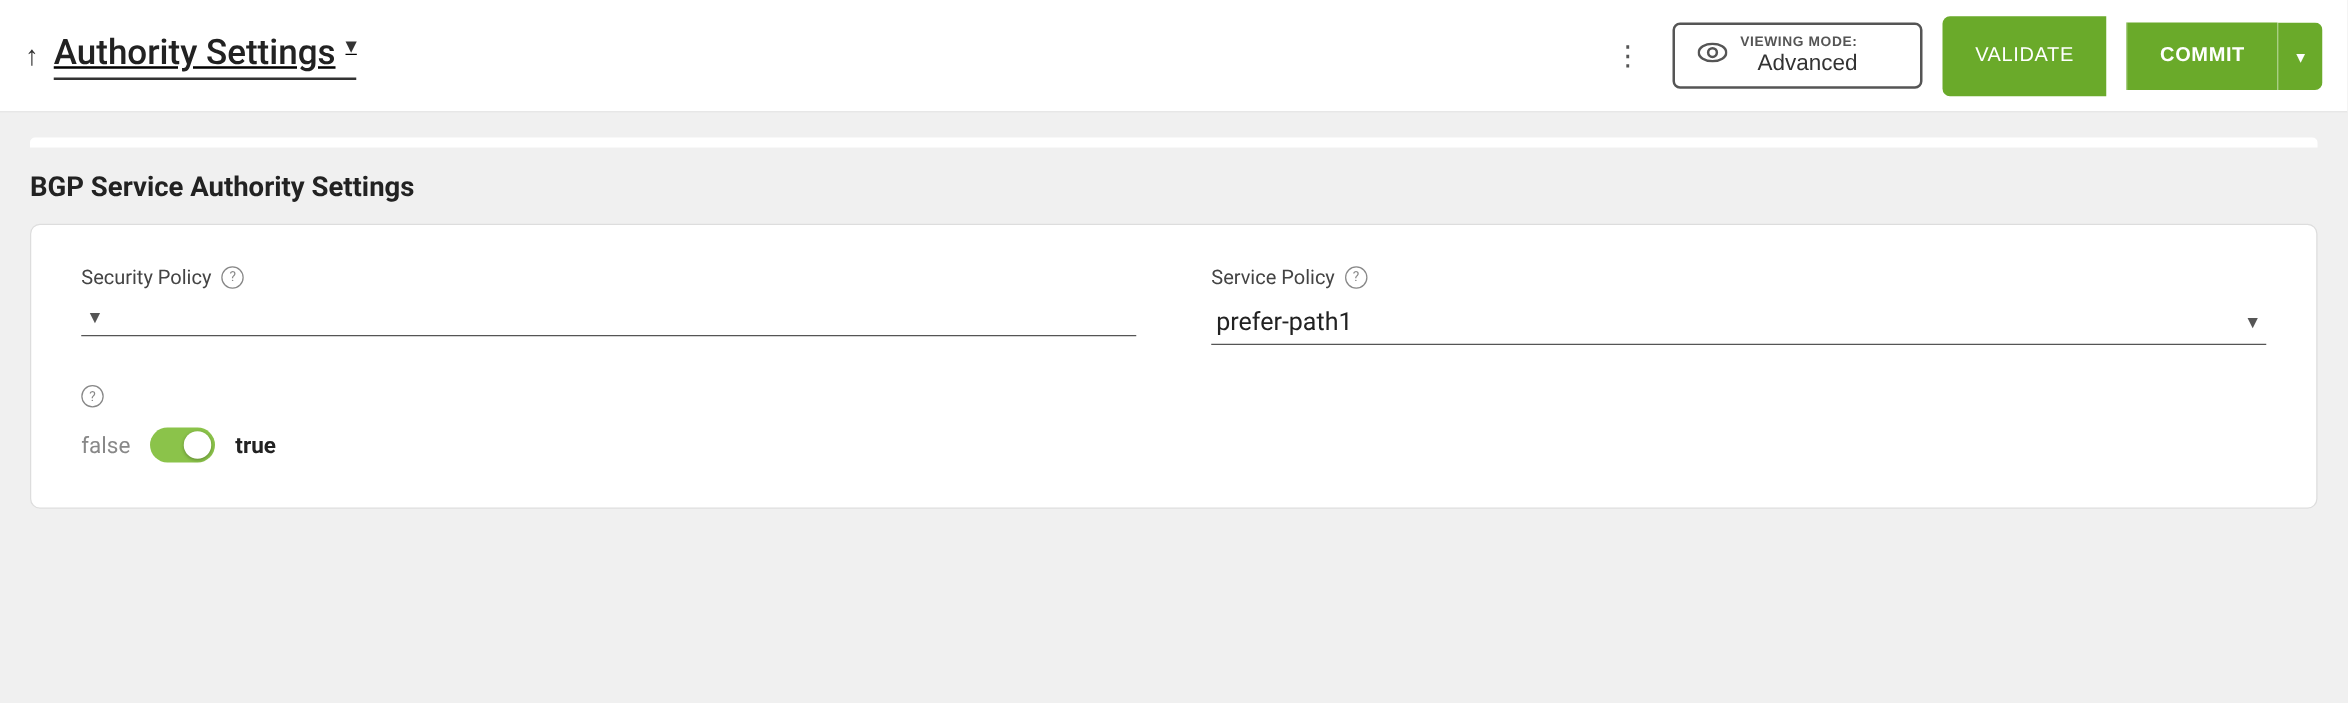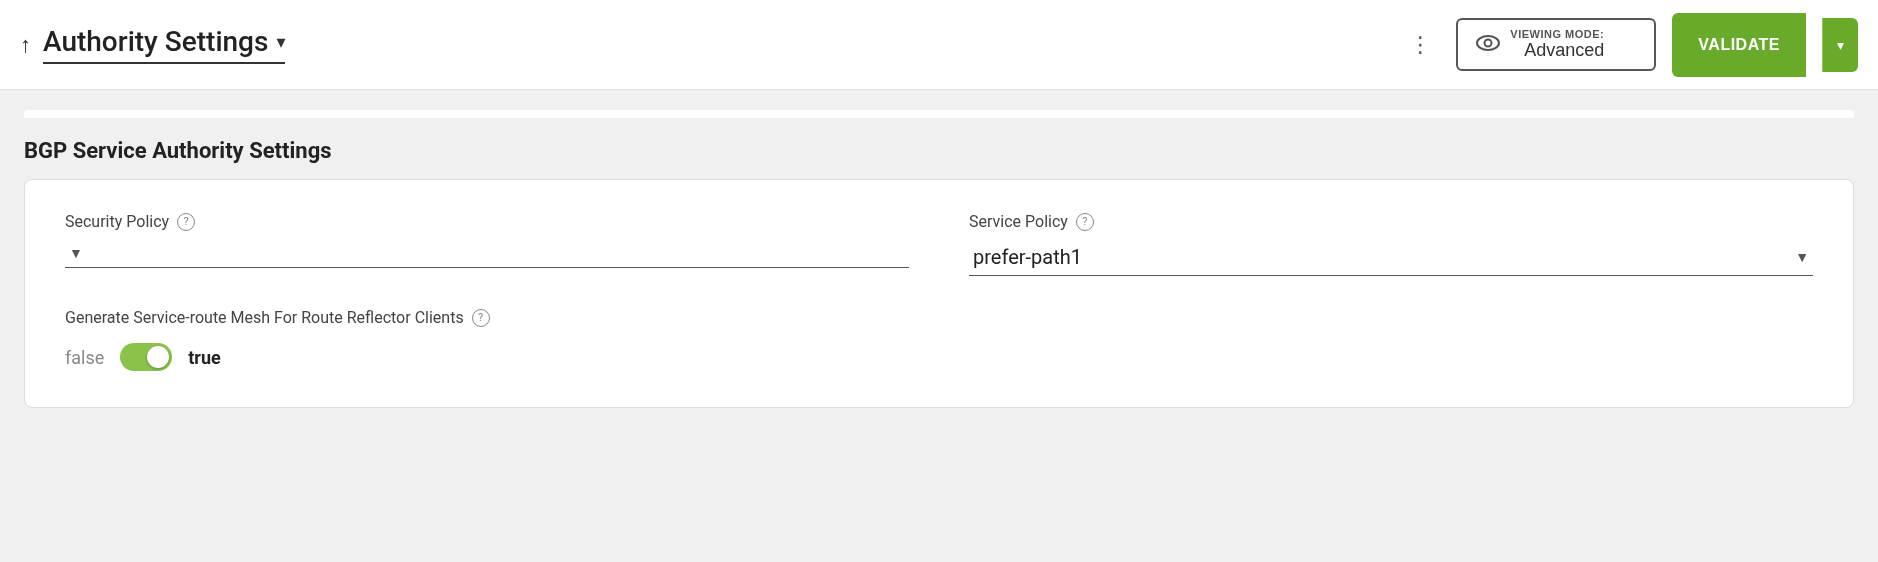--- a/index.html
+++ b/index.html
@@ -33,22 +33,22 @@
       cursor: pointer;
     }
 
     .title-block {
       display: flex;
       flex-direction: column;
     }
 
     .title-row {
       display: flex;
-      align-items: center;
       gap: 8px;
+      text-decoration: underline;
     }
 
     .page-title {
       font-size: 28px;
       font-weight: 500;
       color: #222;
     }
 
     .dropdown-arrow {
       font-size: 18px;
@@ -137,21 +137,21 @@
       font-size: 18px;
     }
 
     .validate-btn {
       border: none;
       border-radius: 6px 0 0 6px;
       padding: 10px 26px;
       background: #6aaa2a;
       color: #fff;
       font-size: 16px;
-      font-weight: 700;
+      font-weight: 400;
       cursor: pointer;
       letter-spacing: 0.5px;
       height: 64px;
     }
 
     .commit-group {
       display: flex;
       align-items: stretch;
     }
 
@@ -344,20 +344,21 @@
       <div class="viewing-mode-text">
         <span class="viewing-mode-label">VIEWING MODE:</span>
         <span class="viewing-mode-value">Advanced</span>
       </div>
     </button>
 
 
     <button class="validate-btn">VALIDATE</button>
 
     <div class="commit-group">
+      <button class="commit-btn">COMMIT</button>
       <button class="commit-dropdown-btn">
         <span>▾</span>
       </button>
     </div>
   </div>
 </div>
 
 <div class="main-content">
   <div class="top-bar"></div>
 
@@ -384,21 +385,20 @@
         </div>
         <div class="field-select">
           <span class="field-value">prefer-path1</span>
           <span class="select-arrow">▼</span>
         </div>
       </div>
     </div>
 
     <div class="toggle-row">
       <div class="toggle-label">
-        <span>Generate Service-route Mesh For Route Reflector Clients</span>
         <span class="help-icon">?</span>
       </div>
       <div class="toggle-control">
         <span class="toggle-false-label">false</span>
         <div class="toggle-switch">
           <div class="toggle-track">
             <div class="toggle-thumb"></div>
           </div>
         </div>
         <span class="toggle-true-label">true</span>

